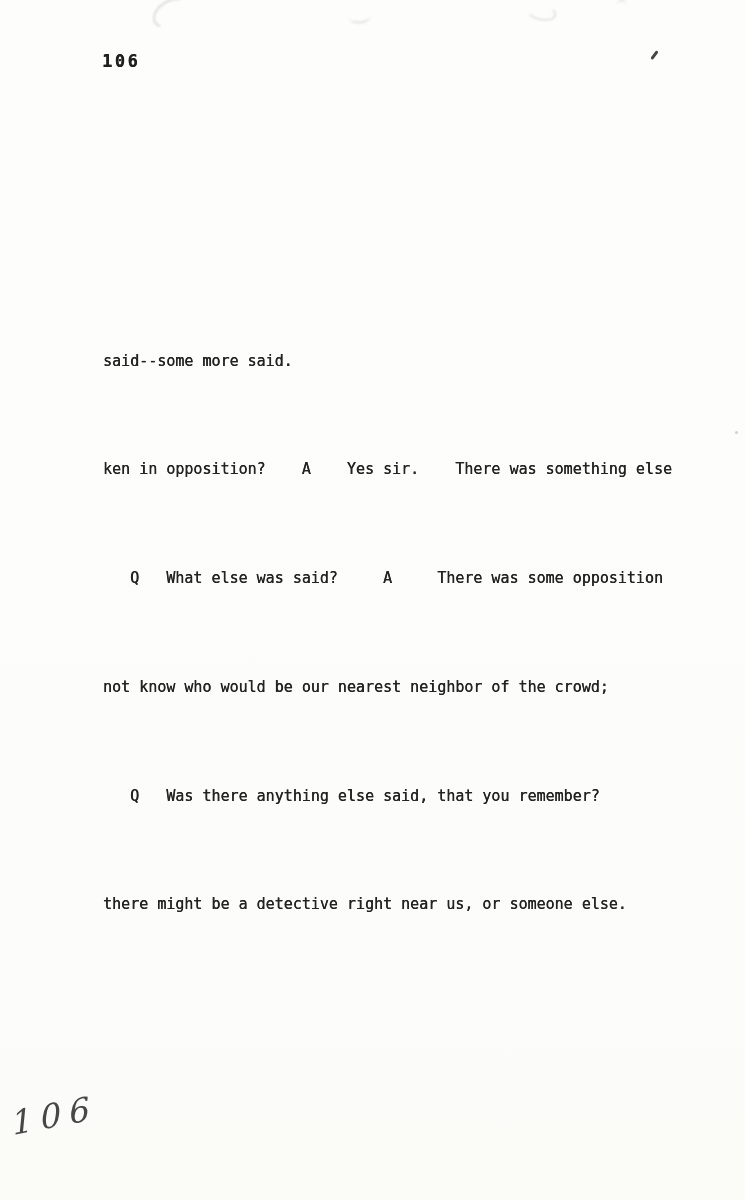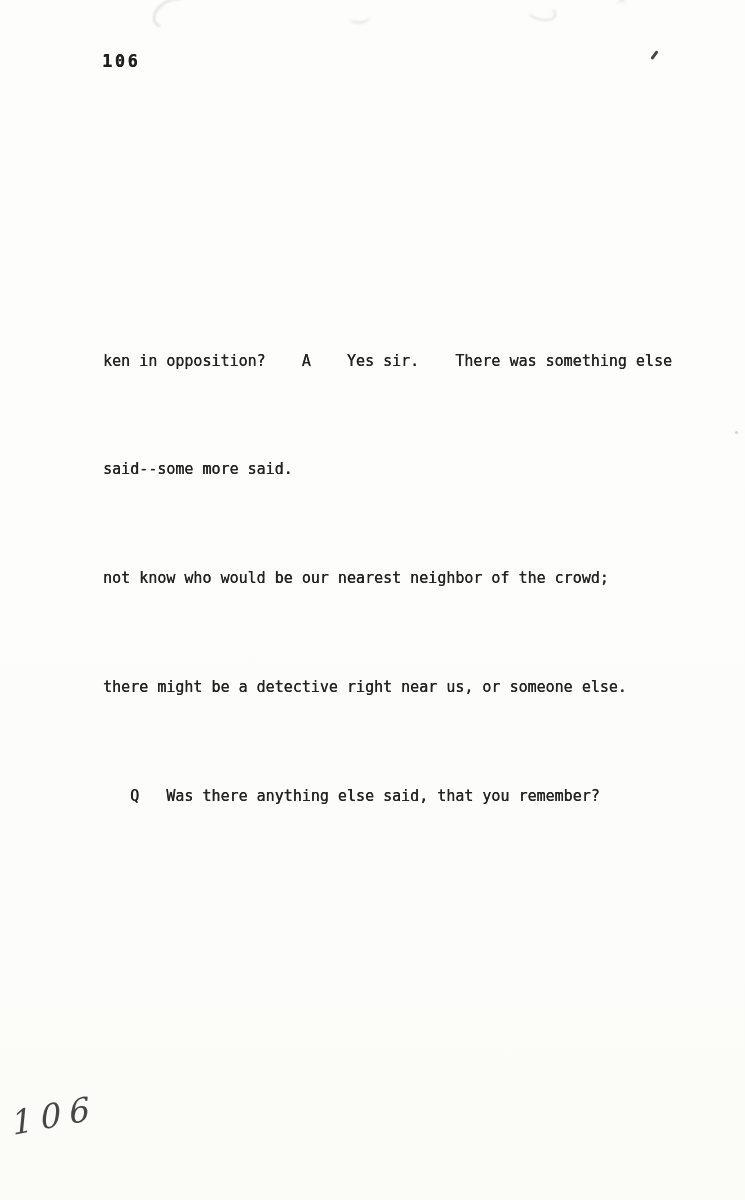--- a/index.html
+++ b/index.html
@@ -88,25 +88,26 @@
   <div class="smudge smudge-a"></div>
   <div class="smudge smudge-b"></div>
   <div class="smudge smudge-c"></div>
   <div class="smudge smudge-d"></div>
   <div class="smudge tick-e"></div>
   <div class="smudge speck-f"></div>
 
   <div class="typed-page-number">106</div>
 
   <div class="transcript">
+    <div class="line">said--some more said.</div>
     <div class="line">ken in opposition?    A    Yes sir.    There was something else</div>
-    <div class="line">said--some more said.</div>
+    <div class="line">   Q   What else was said?     A     There was some opposition</div>
     <div class="line">not know who would be our nearest neighbor of the crowd;</div>
+    <div class="line">   Q   Was there anything else said, that you remember?</div>
     <div class="line">there might be a detective right near us, or someone else.</div>
-    <div class="line">   Q   Was there anything else said, that you remember?</div>
     
     
     
     
     
     
     
     
     
     

